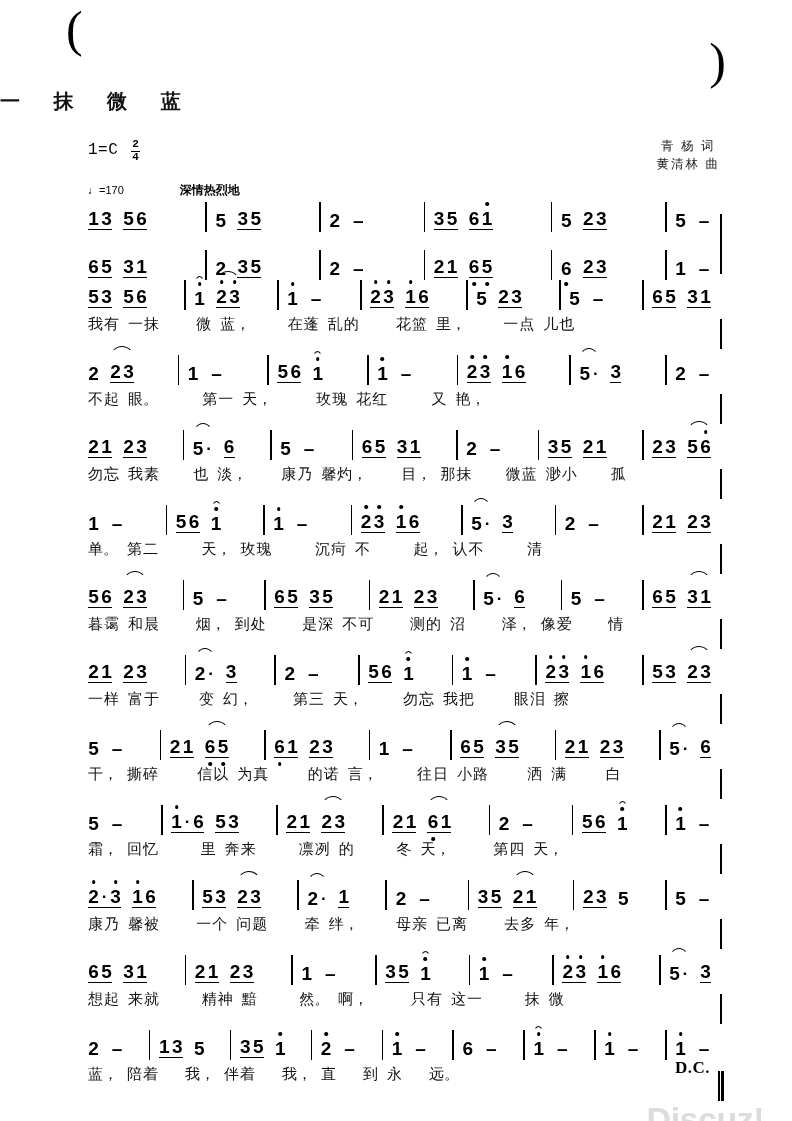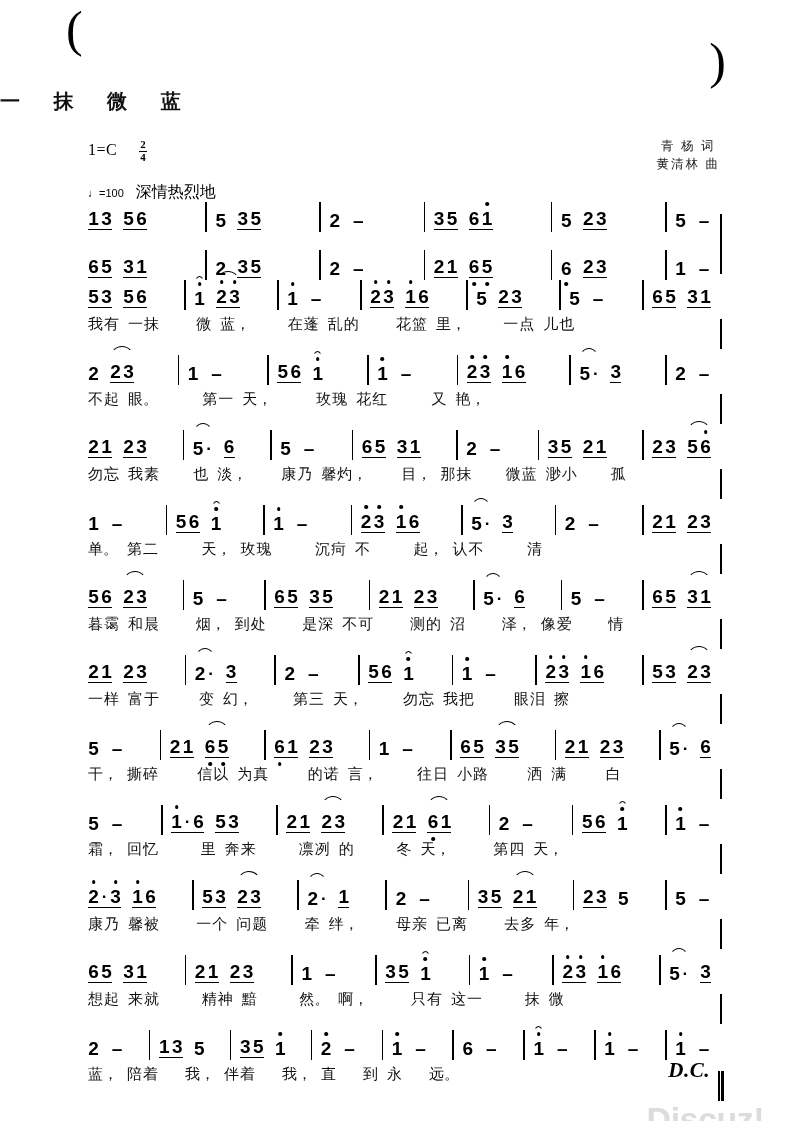--- a/index.html
+++ b/index.html
@@ -29,24 +29,24 @@
   #header-meta {
     position: relative;
     height: 58px;
     margin-top: 20px;
   }
   #key-sig {
     position: absolute;
     left: 88px;
     top: 6px;
     font-size: 16px;
-    font-family: Liberation Serif, serif;
+    font-family: Liberation Mono, monospace;
     display: flex;
     align-items: flex-start;
-    gap: 22px;
+    gap: 13px;
   }
   #key-sig .keytext { font-size: 16px; letter-spacing: .5px; }
   .timesig {
     display: inline-flex;
     flex-direction: column;
     align-items: center;
     font-size: 11px;
     font-weight: bold;
     line-height: 1.05;
     position: relative;
@@ -72,21 +72,21 @@
     left: 88px;
     top: 182px;
     font-family: "Liberation Sans", "DejaVu Sans", sans-serif;
     font-size: 11px;
     display: flex;
     align-items: baseline;
     gap: 12px;
     white-space: nowrap;
   }
   #tempo-row .tempo-mark { font-size: 11px; }
-  #tempo-row .expression { font-size: 16px; font-weight: 400; }
+  #tempo-row .expression { font-size: 12px; font-weight: 700; margin-left: 44px; }
 
   
   #music {
     position: absolute;
     top: 196px;
     left: 0;
     width: 792px;
   }
   .system {
     position: relative;
@@ -230,23 +230,22 @@
     width: 1.6px;
     height: 30px;
     background: #000;
   }
 
   #dc-mark {
     position: absolute;
     right: 82px;
     top: 1058px;
     font-family: "Liberation Serif", "DejaVu Serif", serif;
-    font-style: italic;
     font-weight: bold;
-    font-size: 21px;
+    font-size: 17px;
     letter-spacing: .5px;
   }
   #watermark {
     position: absolute;
     right: 28px;
     top: 1076px;
     font-family: "Liberation Sans", "DejaVu Sans", sans-serif;
     font-size: 34px;
     font-weight: bold;
     color: #dcdcdc;
@@ -267,21 +266,21 @@
       <span class="den">4</span>
     </span>
   </div>
   <div id="credits">
     <div>青 杨 词</div>
     <div>黄清林 曲</div>
   </div>
 </div>
 
 <div id="tempo-row">
-  <span class="tempo-mark">♩=100</span>
+  <span class="tempo-mark">♩=170</span>
   <span class="expression">深情热烈地</span>
 </div>
 
 <span class="paren" id="paren-open">(</span>
 <span class="paren" id="paren-close">)</span>
 
 <div id="music">
     <div class="system prelude">
       <div class="edge-bar"></div>
       <div class="staff-row">

